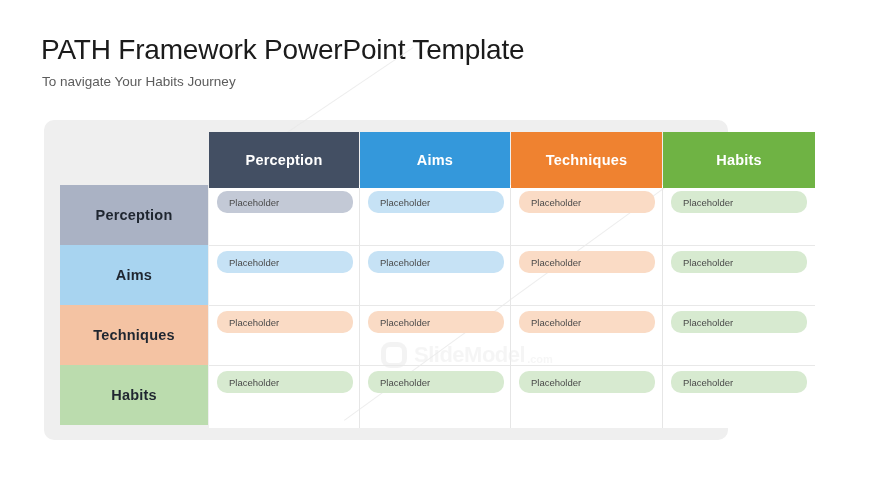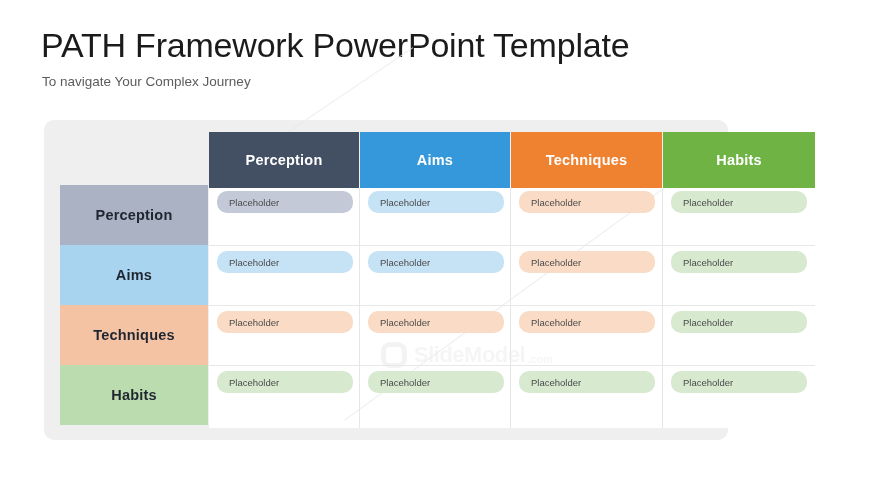--- a/index.html
+++ b/index.html
@@ -12,22 +12,22 @@
     background: #ffffff;
     font-family: "Liberation Sans", sans-serif;
     overflow: hidden;
     position: relative;
   }
 
   
   .slide-title {
     position: absolute;
     left: 41px;
-    top: 26px;
-    font-size: 34px;
+    top: 34px;
+    font-size: 28px;
     font-weight: 400;
     color: #1b1b1b;
     letter-spacing: -0.2px;
     white-space: nowrap;
   }
   .slide-subtitle {
     position: absolute;
     left: 42px;
     top: 74px;
     font-size: 13.5px;
@@ -171,21 +171,21 @@
     height: 1px;
     transform-origin: 0 0;
     opacity: 0.8;
     pointer-events: none;
   }
 </style>
 </head>
 <body>
 
 <div class="slide-title">PATH Framework PowerPoint Template</div>
-<div class="slide-subtitle">To navigate Your Complex Journey</div>
+<div class="slide-subtitle">To navigate Your Habits Journey</div>
 
 <div class="panel" style="background: rgb(239, 239, 239);">
   <div class="grid">
 
     <div class="body-bg" style="background: rgb(255, 255, 255);"></div>
 
     <div class="streak" style="left:120px; top:95px; width:300px; transform:rotate(-34deg);"></div>
     <div class="streak" style="left:300px; top:300px; width:420px; transform:rotate(-36deg);"></div>
 
     <div class="col-head" style="left: 165px; width: 150px; background: rgb(67, 79, 99);">

